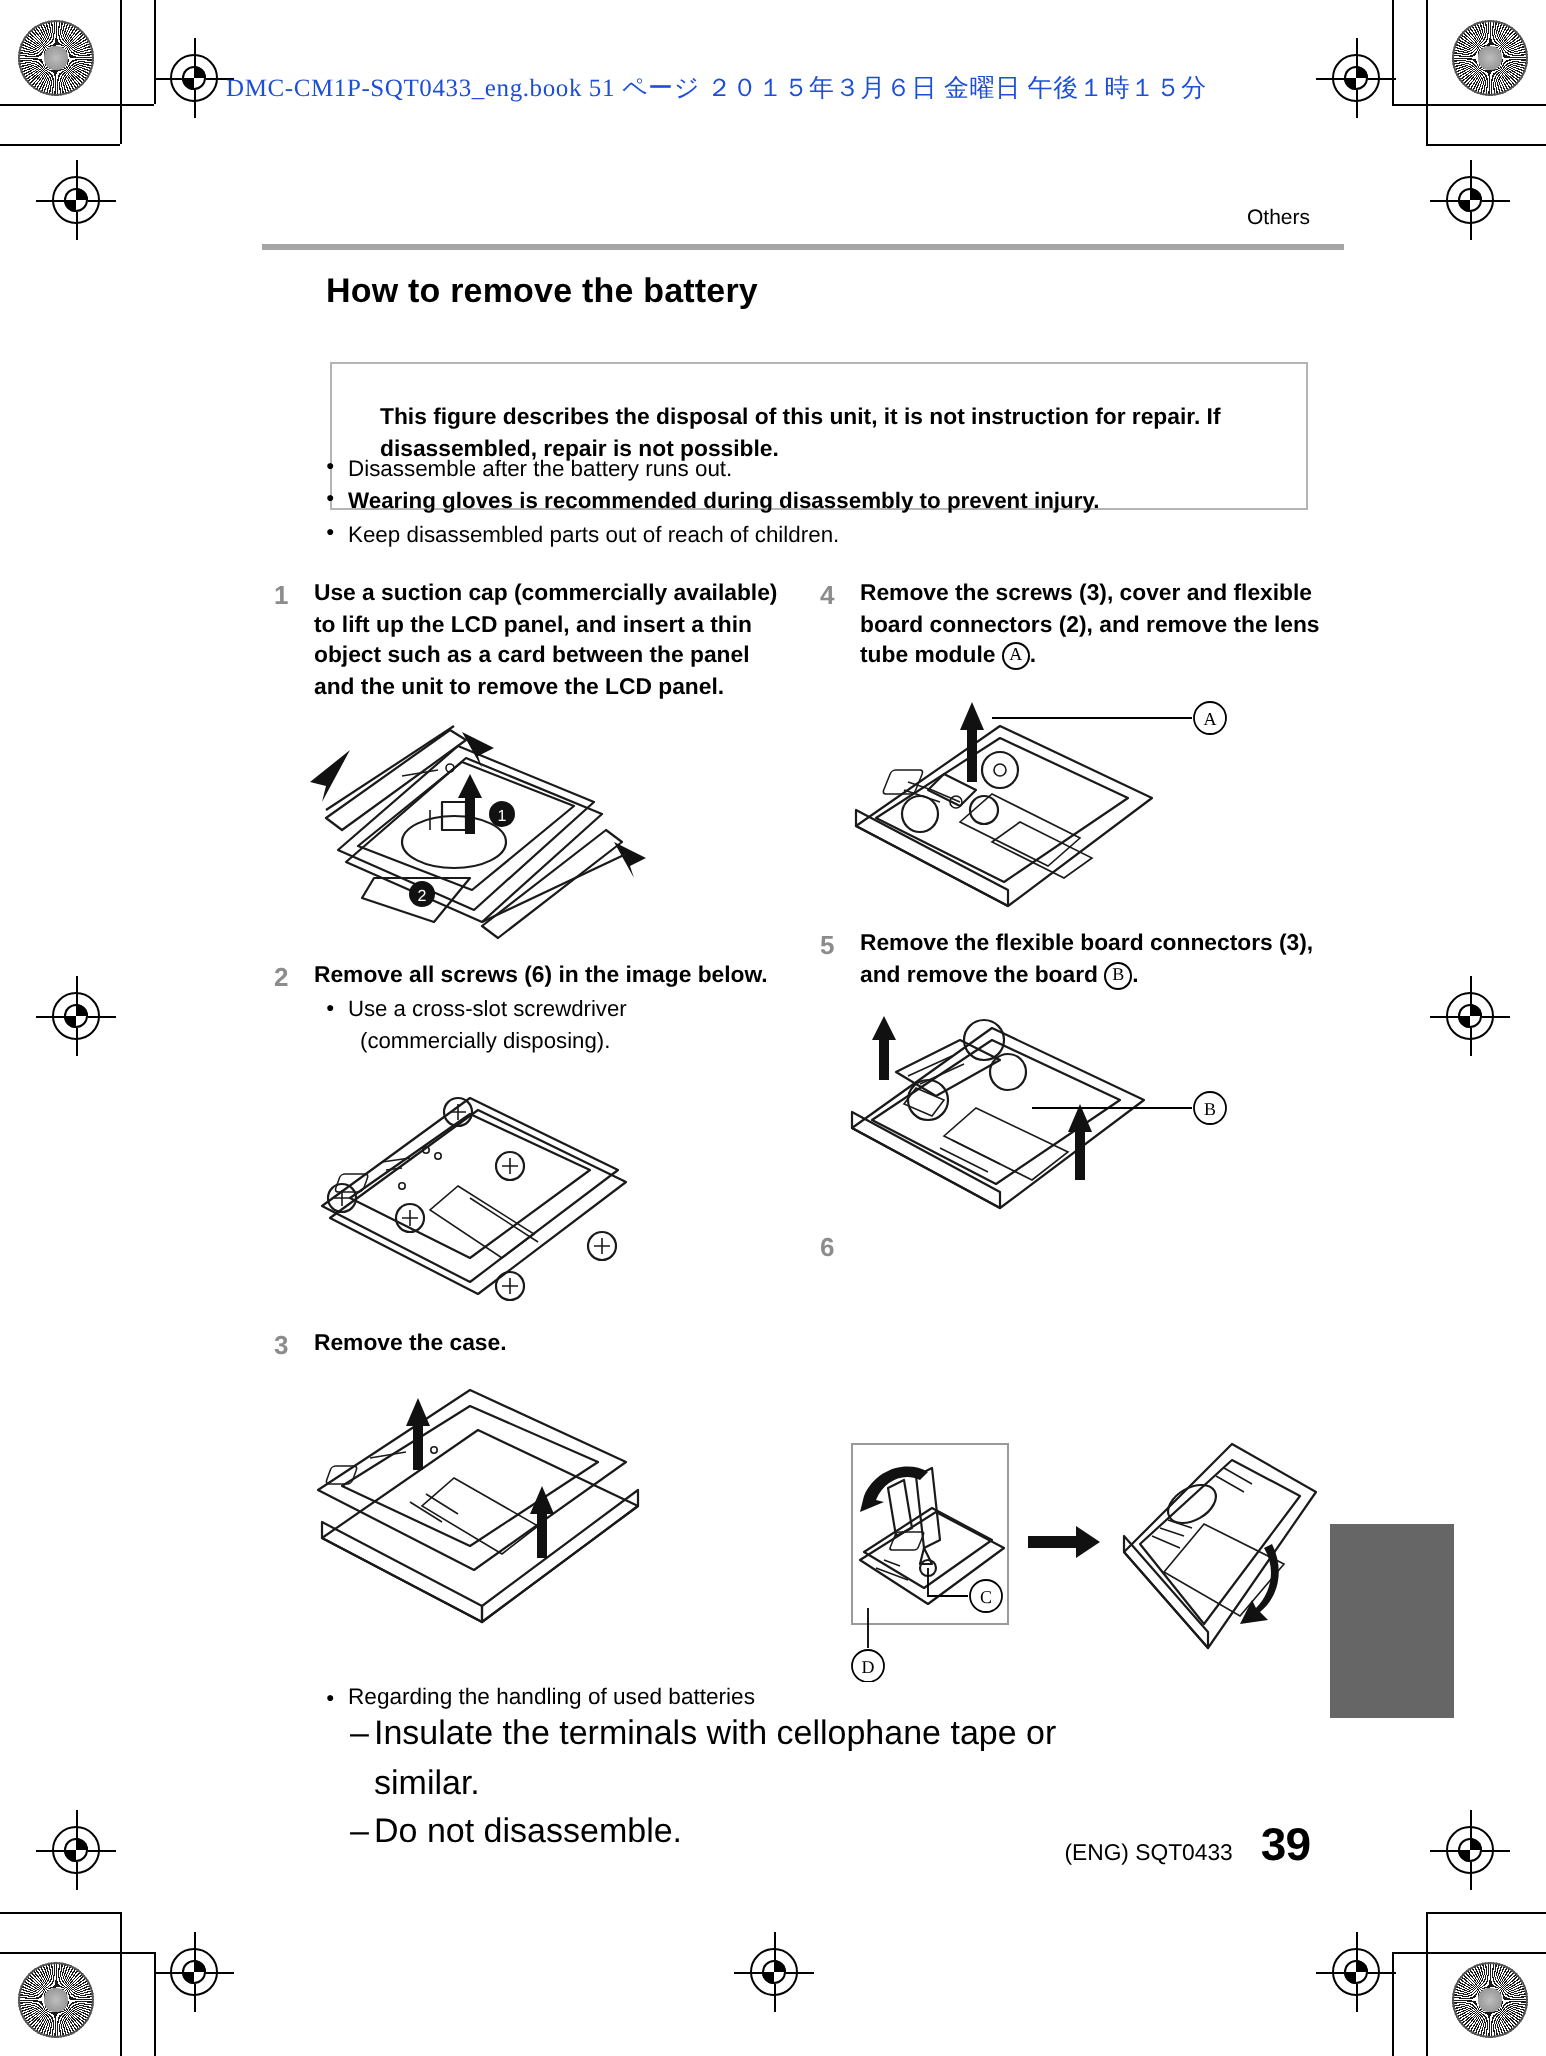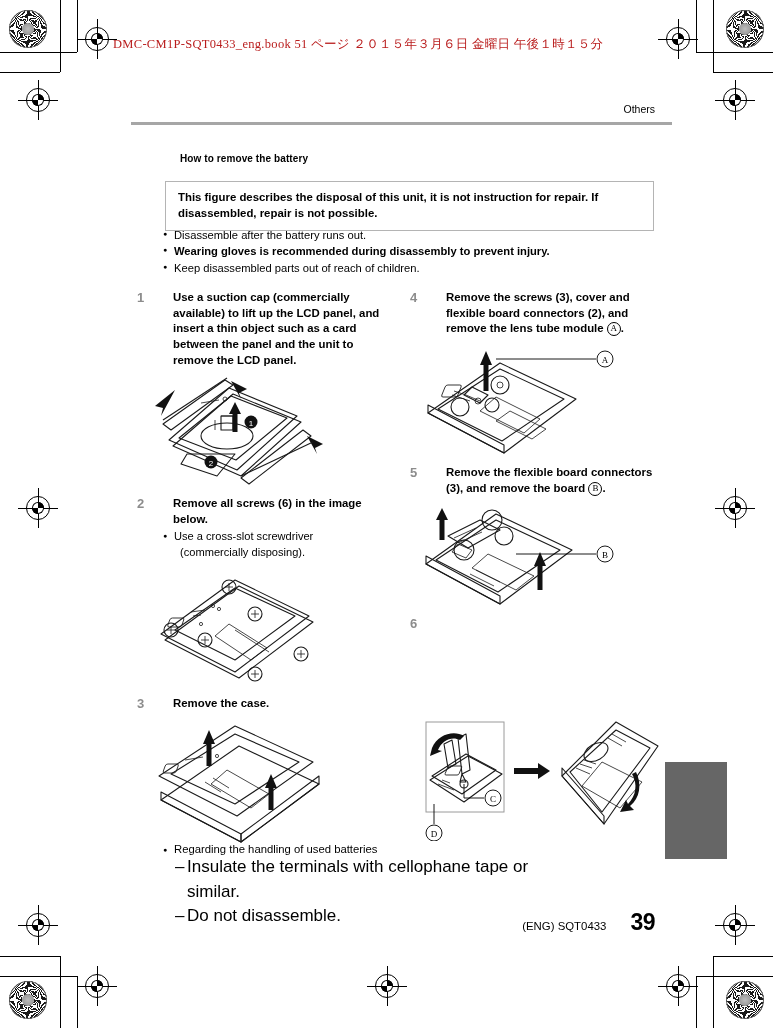--- a/index.html
+++ b/index.html
@@ -23,50 +23,50 @@
 
   .starburst{position:absolute;width:38px;height:38px;border-radius:50%;
      background:
        repeating-conic-gradient(#1a1a1a 0deg 2.2deg,#ffffff 2.2deg 4.4deg);
      box-shadow:0 0 0 1px #555 inset;}
   .starburst::after{content:"";position:absolute;left:35%;top:35%;width:30%;height:30%;
      border-radius:50%;background:radial-gradient(#bdbdbd,#8a8a8a);}
 
   
   .slug{position:absolute;left:113px;top:36px;font-family:"Liberation Serif", serif;
-        font-size:12.5px;letter-spacing:.3px;white-space:nowrap;color:#b91c1c;}
+        font-size:12.5px;letter-spacing:.3px;white-space:nowrap;color:#1d4ed8;}
 
   
   .page{position:absolute;left:0;top:0;width:773px;height:1028px;}
 
   .running-head{position:absolute;right:118px;top:103px;font-size:10.5px;color:#000;}
   .rule{position:absolute;left:131px;top:122px;width:541px;height:3px;background:#a6a6a6;}
 
-  h1.sect{position:absolute;left:163px;top:136px;margin:17px;font-size:10px;font-weight:bold;
+  h1.sect{position:absolute;left:163px;top:136px;margin:0;font-size:17px;font-weight:bold;
           letter-spacing:.1px;}
   .lead{position:absolute;left:163px;top:159px;width:520px;font-size:11.3px;line-height:1.35;}
 
   .notebox{position:absolute;left:165px;top:181px;width:489px;box-sizing:border-box;
            border:1px solid #b4b4b4;padding:8px 10px 9px 12px;}
-  .notebox p{margin:0;font-size:11.4px;font-weight:bold;line-height:1.38;}
+  .notebox p{margin:12px;font-size:11.4px;font-weight:bold;line-height:1.38;}
 
   .prelist{position:absolute;left:163px;top:227px;width:510px;}
   .prelist li{list-style:none;position:relative;font-size:11.2px;line-height:1.46;padding-left:11px;}
   .prelist li::before{content:"\25CF";position:absolute;left:0;top:0;font-size:7px;line-height:1.9;}
   .prelist li.b{font-weight:bold;}
   ul{margin:0;padding:0;}
 
   
   .col{position:absolute;top:290px;width:260px;}
   .col.left{left:137px;}
   .col.right{left:410px;}
 
   .step{position:relative;margin-bottom:4px;}
   .step .num{position:absolute;left:0;top:0;width:18px;font-size:13px;font-weight:bold;color:#8c8c8c;}
-  .step .txt{margin-left:36px;font-size:11.4px;font-weight:bold;line-height:1.37;}
+  .step .txt{margin-left:20px;font-size:11.4px;font-weight:bold;line-height:1.37;}
   .step .sub{margin-left:26px;margin-top:2px;}
   .step .sub li{list-style:none;position:relative;padding-left:11px;font-size:11.1px;
                 font-weight:normal;line-height:1.4;}
   .step .sub li::before{content:"\25CF";position:absolute;left:0;top:0;font-size:7px;line-height:2;}
   .step .sub li .ind{display:block;padding-left:6px;}
 
   .cl{display:inline-block;border:1px solid #000;border-radius:50%;width:12px;height:12px;
       line-height:11px;text-align:center;font-size:9px;font-weight:normal;
       font-family:"Liberation Serif", serif;vertical-align:1px;}
 
@@ -74,21 +74,21 @@
   .fig svg{display:block;}
 
   
   .bnote{position:absolute;left:163px;top:843px;width:420px;}
   .bnote .hd{position:relative;padding-left:11px;font-size:11.3px;font-weight:normal;}
   .bnote .hd::before{content:"\25CF";position:absolute;left:0;top:0;font-size:7px;line-height:2;}
   .bnote .dash{position:relative;padding-left:24px;font-size:17px;line-height:1.45;}
   .bnote .dash::before{content:"\2013";position:absolute;left:12px;top:0;}
 
   
-  .foot{position:absolute;right:118px;bottom:92px;display:flex;align-items:baseline;gap:24px;}
+  .foot{position:absolute;right:118px;bottom:92px;display:flex;align-items:baseline;gap:14px;}
   .foot .code{font-size:11.4px;}
   .foot .pg{font-size:23px;font-weight:bold;letter-spacing:-.5px;}
 
   .thumbtab{position:absolute;left:665px;top:762px;width:62px;height:97px;background:#666666;}
 
   .fill{fill:#d9d9d9;}
   .fill2{fill:#c3c3c3;}
   .fill3{fill:#ededed;}
   .fill4{fill:#b0b0b0;}
   .stk{fill:none;stroke:#1a1a1a;stroke-width:1.1;stroke-linejoin:round;}

